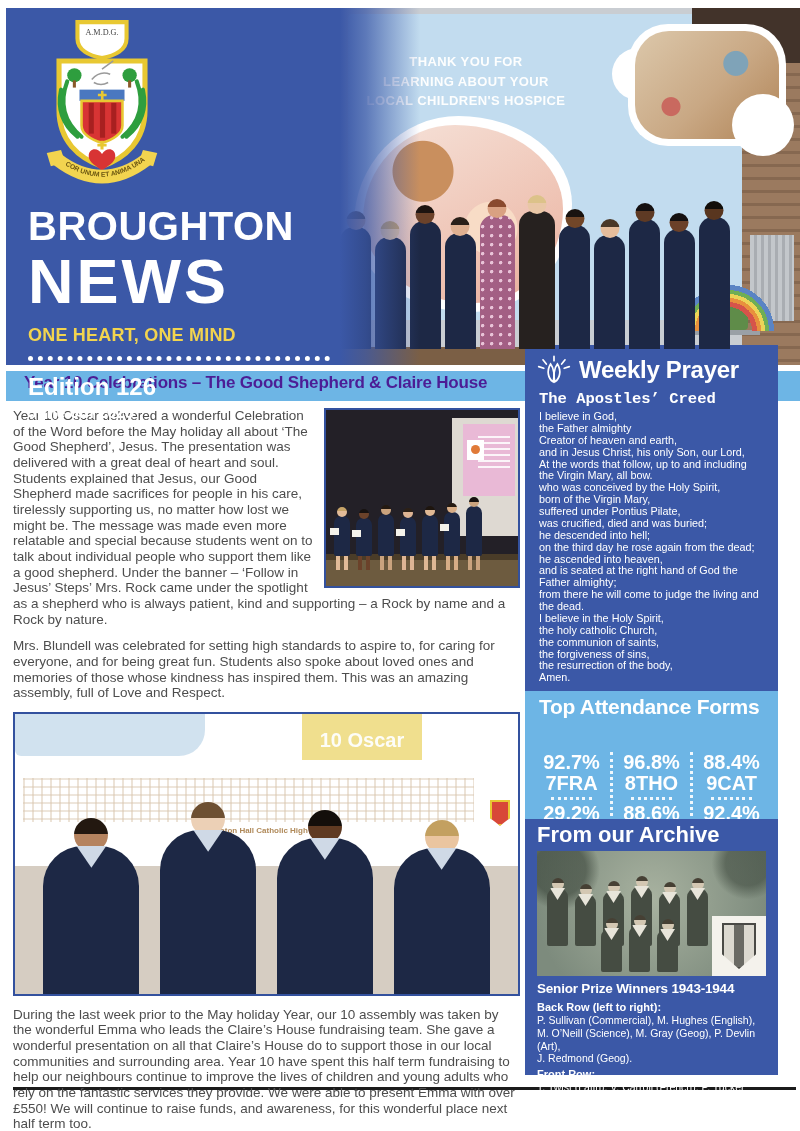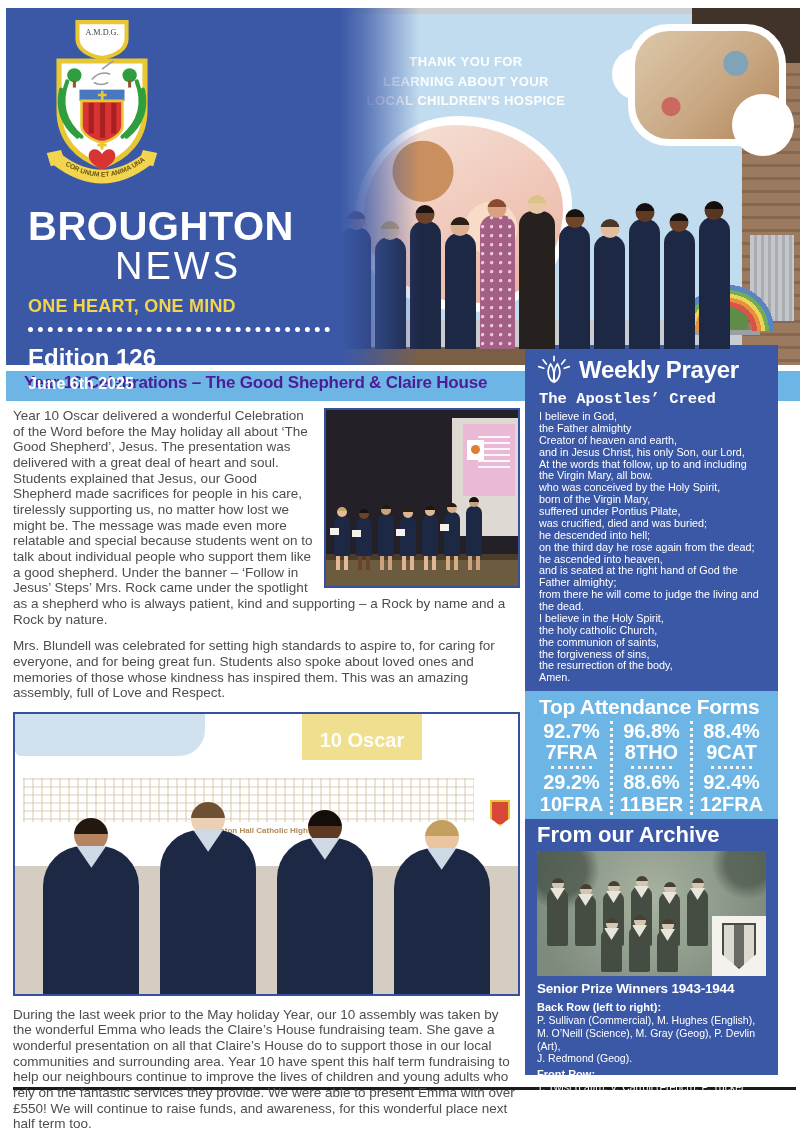--- a/index.html
+++ b/index.html
@@ -41,21 +41,21 @@
   
   .fig{position:relative;background:var(--coat,#1d2845);align-self:flex-end;}
   .hero-people .fig{width:34px;border-radius:14px 14px 0 0;}
   .hero-people .fig::before{content:"";position:absolute;left:50%;transform:translateX(-50%);top:-16px;width:19px;height:19px;border-radius:50%;
      background:linear-gradient(var(--hair,#241a12) 44%,var(--skin,#caa37e) 44%);}
 
   
   .mast-content{position:absolute;left:28px;top:18px;width:300px;color:#fff;z-index:7;}
   .crest{display:block;margin-left:12px;}
   .brand1{font-size:40px;font-weight:bold;letter-spacing:.5px;margin-top:10px;}
-  .brand2{font-size:38px;font-weight:normal;letter-spacing:3px;margin-top:-4px;text-align:center;}
+  .brand2{font-size:63px;font-weight:bold;letter-spacing:3px;margin-top:-4px;}
   .tagline{color:#f2d44f;font-weight:bold;font-size:18px;margin-top:8px;letter-spacing:.2px;}
   .dots{width:302px;height:0;border-bottom:5px dotted #fff;margin-top:10px;}
   .edition{font-size:24px;font-weight:bold;margin-top:12px;}
   .maildate{font-size:16px;font-weight:bold;margin-top:3px;}
 
   
   .banner{position:absolute;left:6px;right:0;top:371px;height:30px;background:#6db5e5;z-index:1;}
   .banner span{display:inline-block;padding:2px 0 0 18px;color:#4c1d95;font-weight:bold;font-size:17px;letter-spacing:-.2px;}
 
   
@@ -102,21 +102,21 @@
   
   .panel{position:absolute;left:525px;width:253px;color:#fff;z-index:2;}
   .prayer{top:345px;height:346px;background:#3b58a7;}
   .prayer-head{display:flex;align-items:center;gap:8px;padding:9px 10px 0 12px;}
   .prayer-title{font-size:24px;font-weight:bold;letter-spacing:-.3px;}
   .prayer-sub{font-size:15.5px;font-weight:bold;padding:4px 0 2px 14px;font-family:Liberation Mono, monospace;}
   .creed{padding:1px 8px 0 14px;font-size:10.8px;line-height:1.1;white-space:pre-line;}
 
   .attendance{top:691px;height:144px;background:#6db5e5;}
   .att-title{font-size:21px;font-weight:bold;letter-spacing:-.3px;padding:4px 0 2px 14px;}
-  .att-cols{display:flex;padding:0 8px;}
+  .att-cols{display:flex;padding:0 8px;margin-top:31px;}
   .att-col{flex:1;text-align:center;}
   .att-col + .att-col{border-left:3px dotted rgba(255,255,255,.9);}
   .att-pct{font-size:20px;font-weight:bold;line-height:1.06;}
   .att-form{font-size:20px;font-weight:bold;line-height:1.06;}
   .att-sep{width:52%;margin:3px auto;border-bottom:3px dotted rgba(255,255,255,.9);}
 
   .archive{top:819px;height:256px;background:#3b58a7;}
   .arch-title{font-size:22px;font-weight:bold;padding:3px 0 3px 12px;}
   .arch-photo{position:relative;margin:0 12px;height:125px;overflow:hidden;
      background:radial-gradient(circle at 50% 38%,#a8b2a0,#7d8b7d 85%);}

